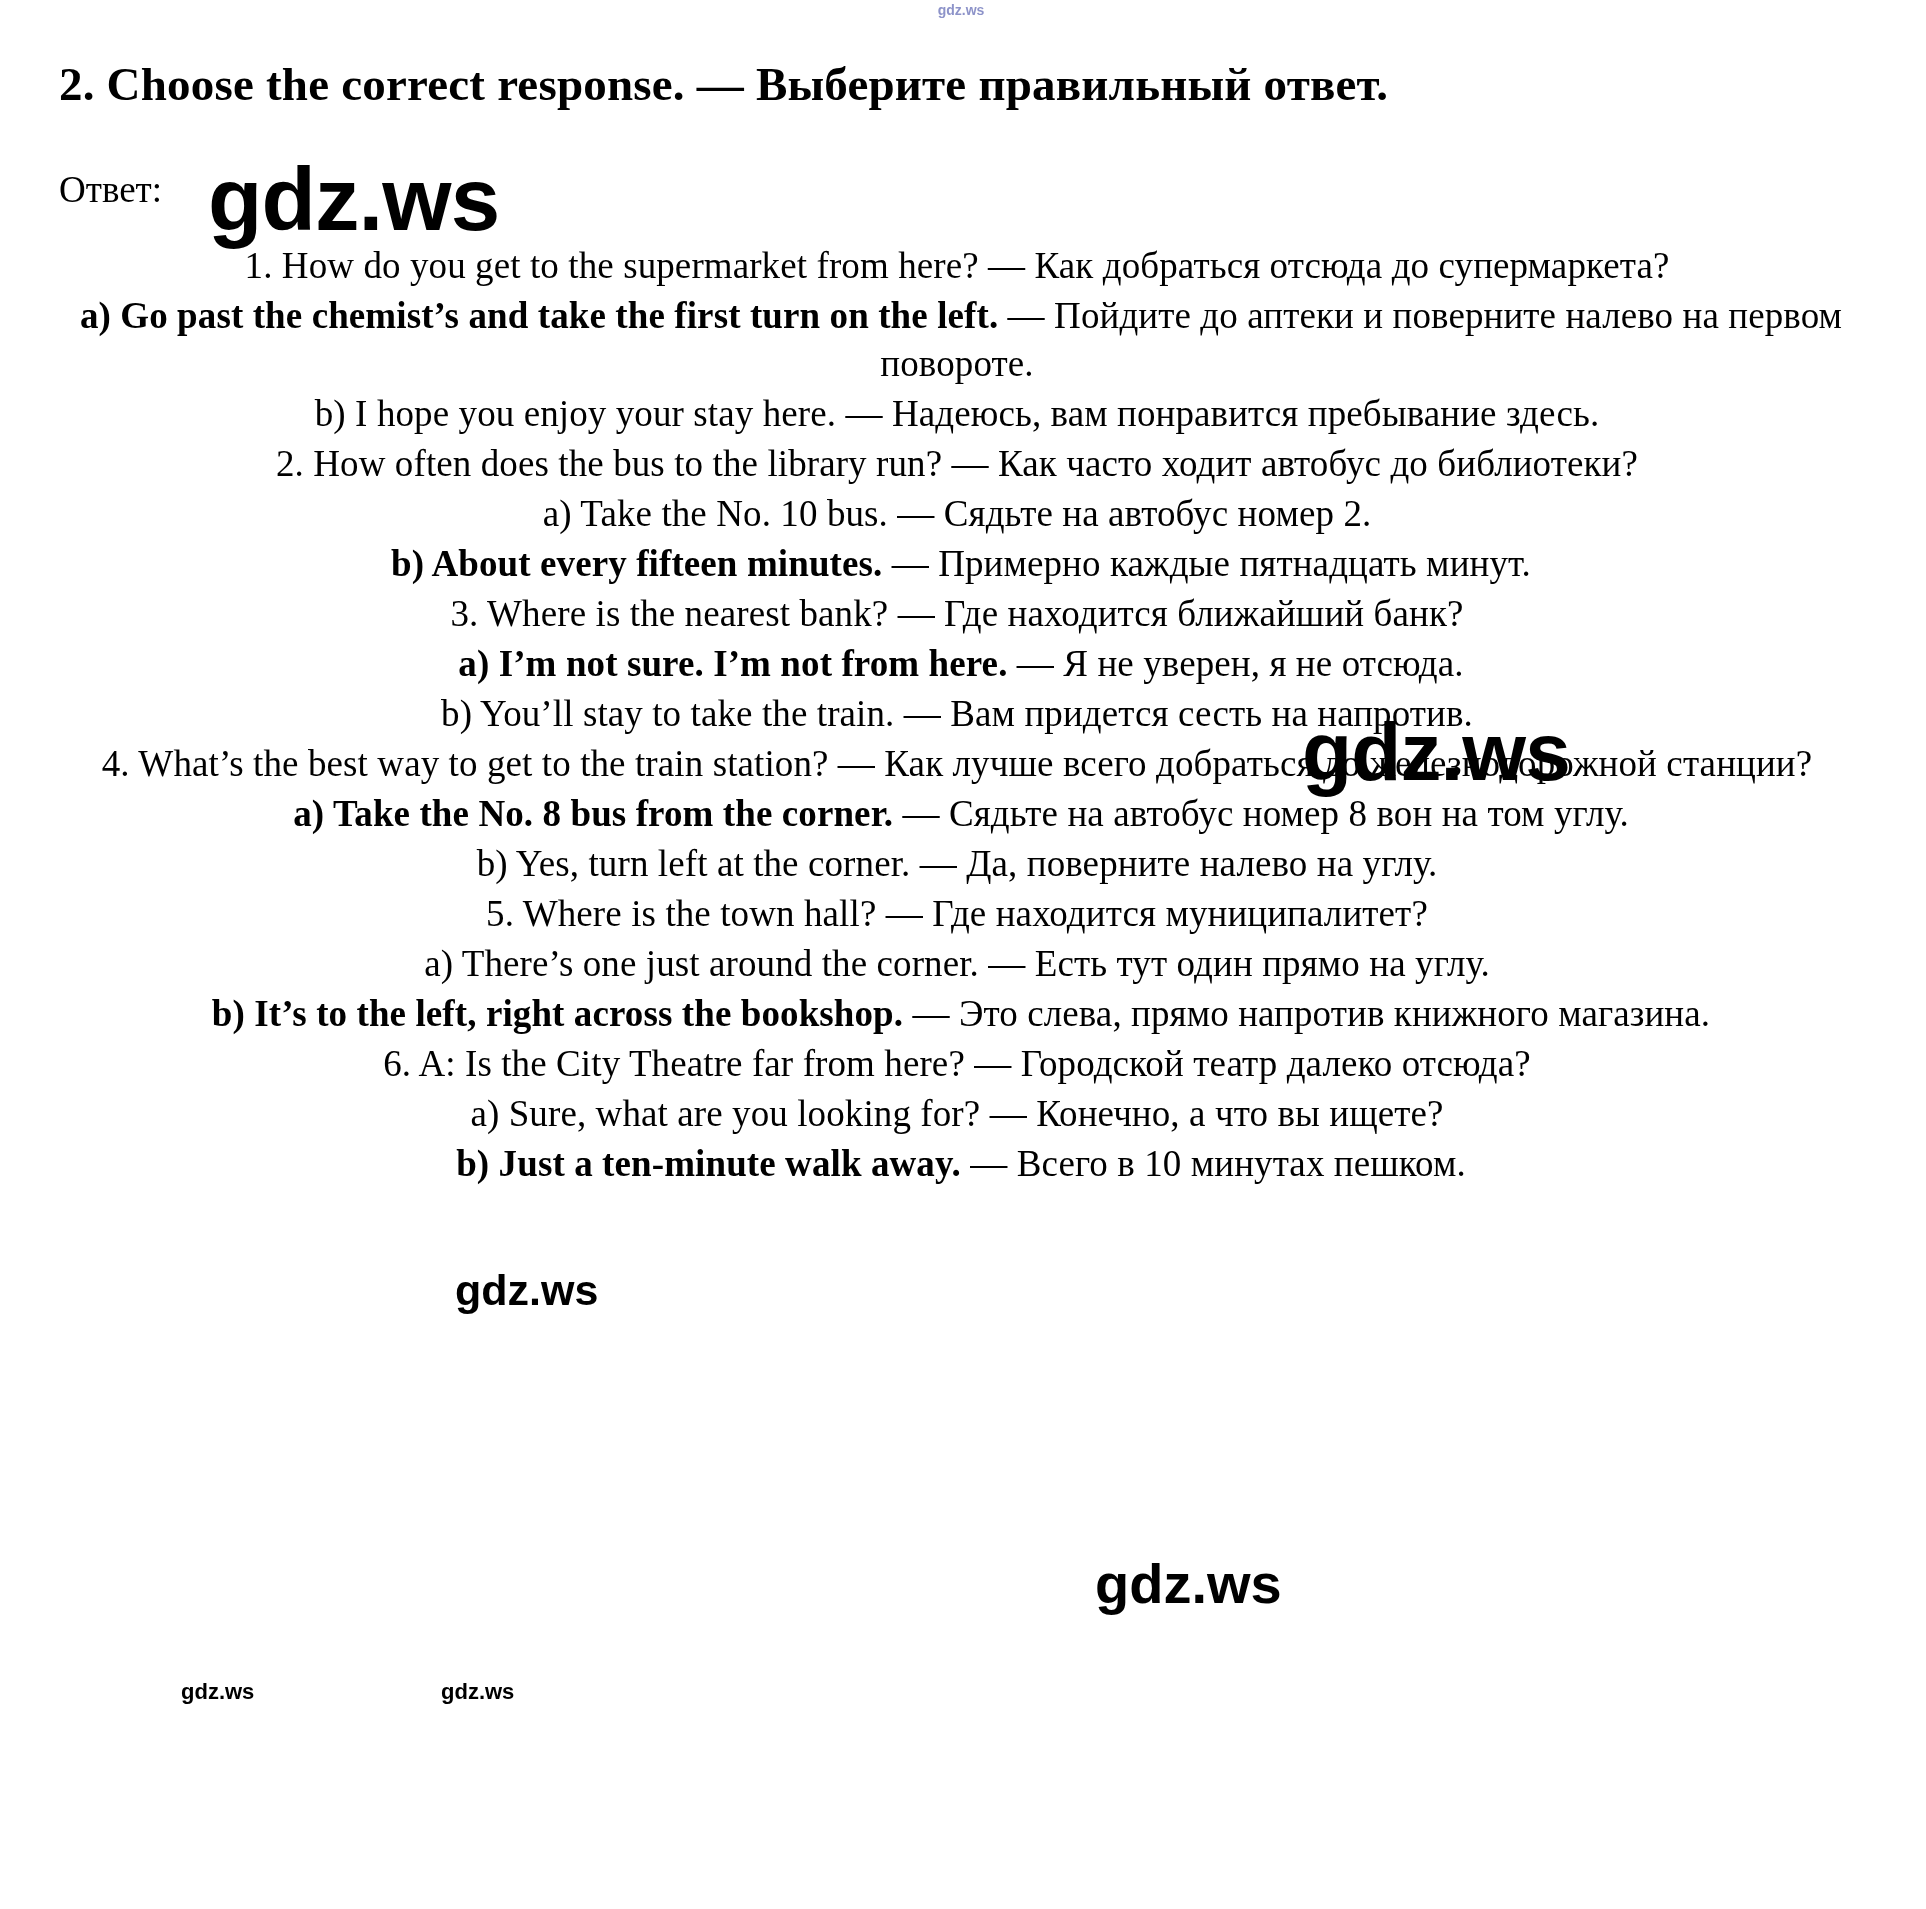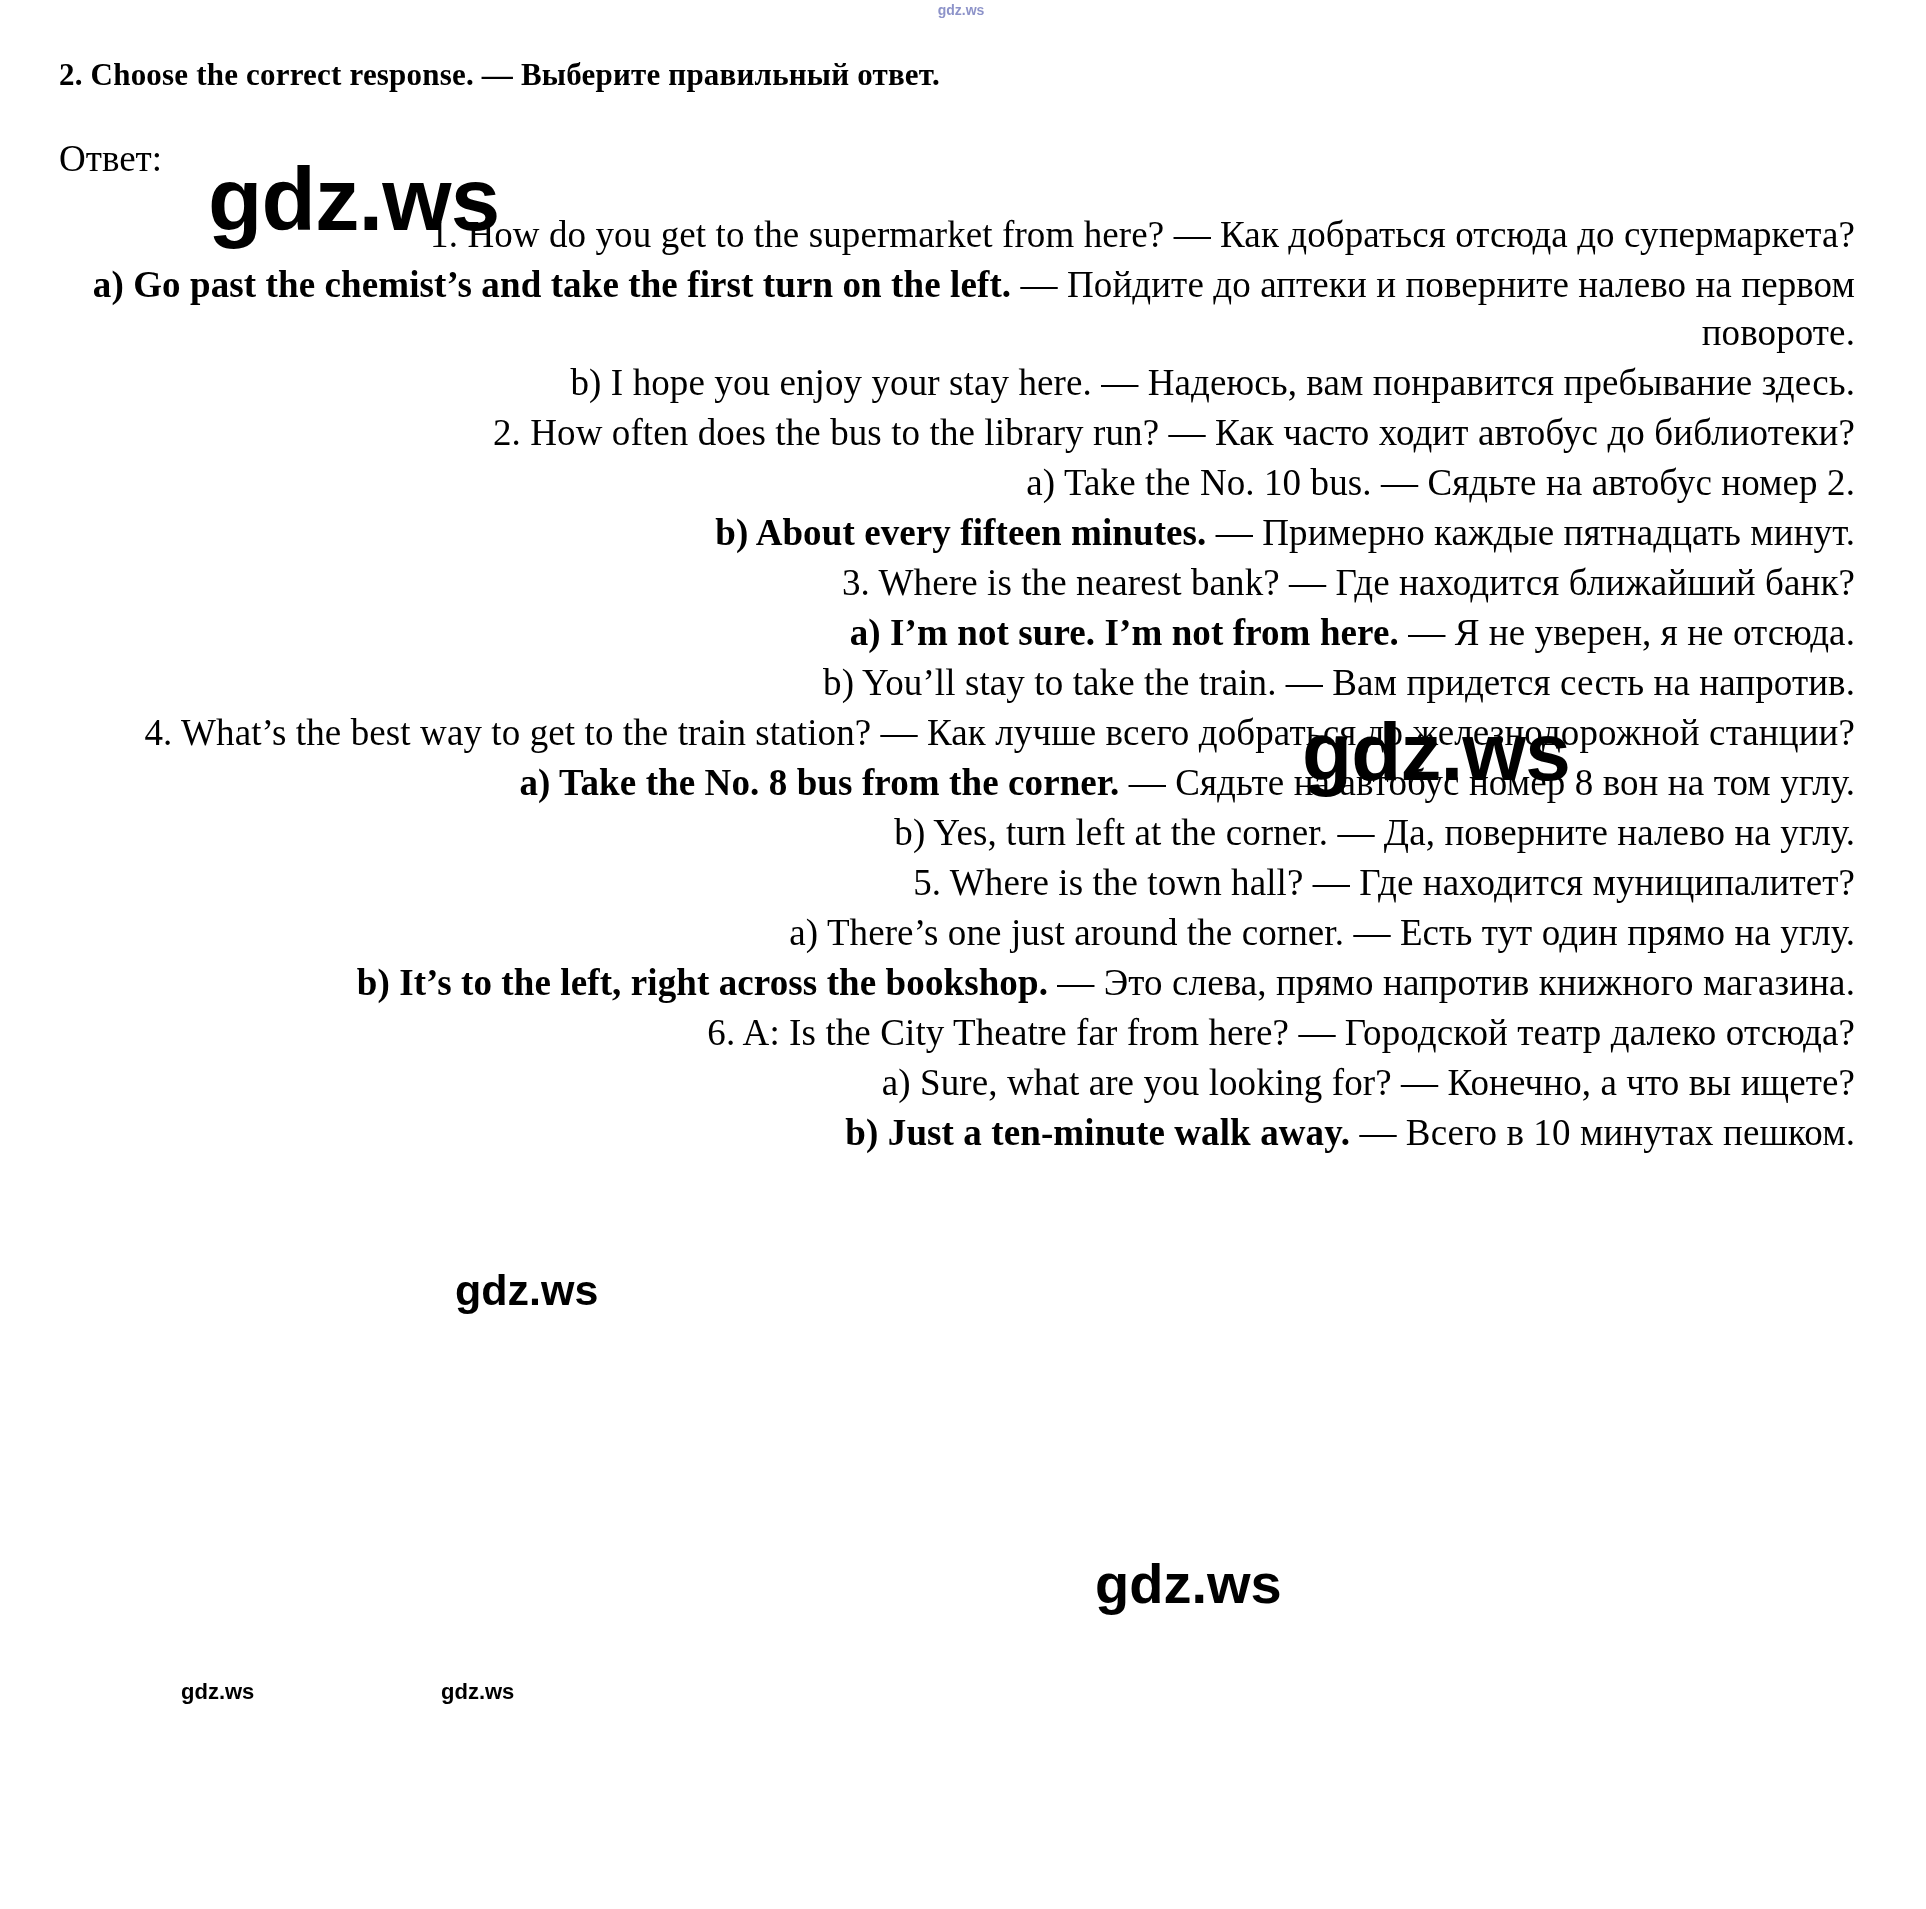--- a/index.html
+++ b/index.html
@@ -29,23 +29,23 @@
     width: 100%;
     text-align: center;
     font-family: "Liberation Sans", sans-serif;
     font-weight: bold;
     font-size: 14px;
     color: #8d93c9;
     letter-spacing: 0px;
     z-index: 5;
   }
   h1.task-title {
-    font-size: 31px;
+    font-size: 47px;
     font-weight: bold;
-    margin: 0 0 32px 0;
+    margin: 0 0 44px 0;
     line-height: 1.2;
     letter-spacing: 0.2px;
   }
   .answer-line {
     font-size: 37px;
     line-height: 1.15;
     margin: 0 0 16.7px 0;
     height: 69px;
     position: relative;
     text-align: right;
@@ -53,21 +53,21 @@
   .answer-label {
     position: absolute;
     left: 0;
     top: 13px;
     font-size: 37px;
   }
   .para {
     font-size: 37px;
     line-height: 1.30;
     margin: 0 0 1.9px 0;
-    text-align: right;
+    text-align: center;
     letter-spacing: 0.1px;
     font-family: Liberation Serif, serif;
   }
   b.en { font-weight: bold; margin-left: 8px; }
   .wm {
     position: absolute;
     font-family: "Liberation Sans", "DejaVu Sans", sans-serif;
     font-weight: bold;
     color: #000000;
     z-index: 4;

